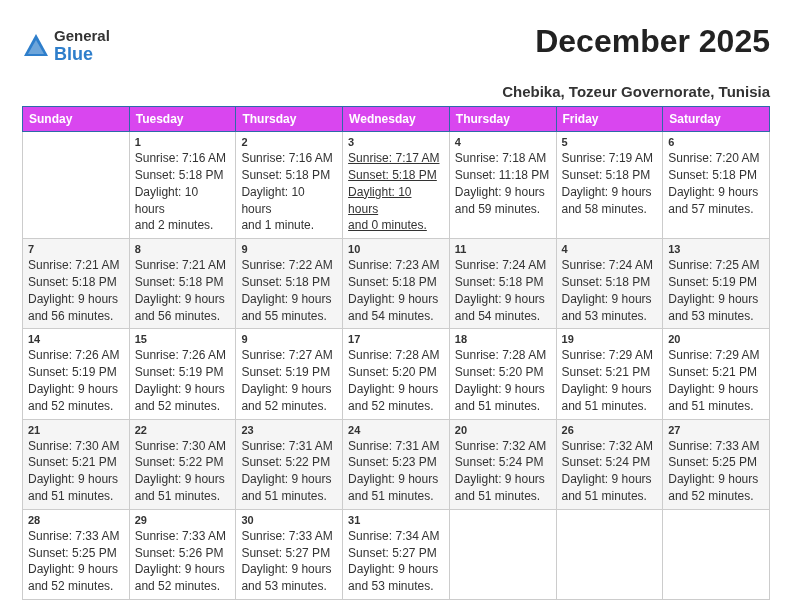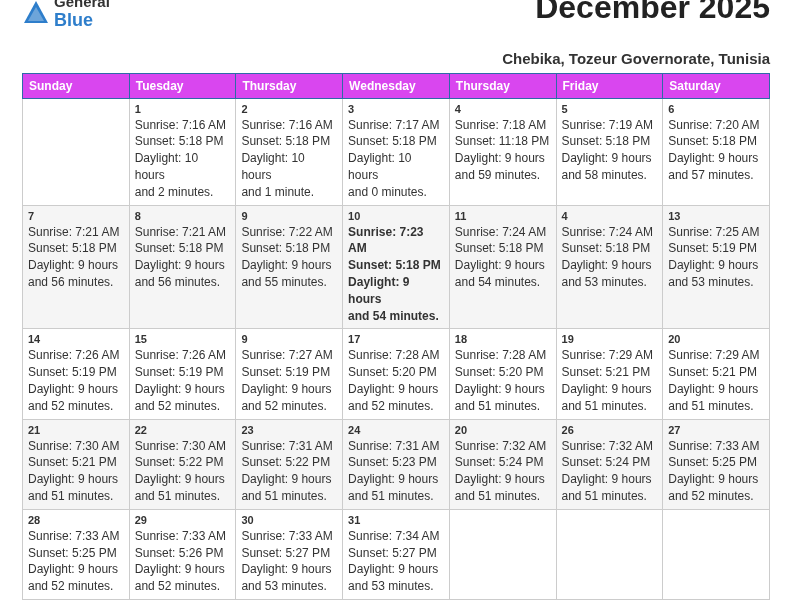--- a/index.html
+++ b/index.html
@@ -149,21 +149,21 @@
           </td>
           <td>
             <span class="day-number">2</span>
             <div class="day-info" style="white-space: pre-line;">Sunrise: 7:16 AM
 Sunset: 5:18 PM
 Daylight: 10 hours
 and 1 minute.</div>
           </td>
           <td>
             <span class="day-number">3</span>
-            <div class="day-info" style="white-space: pre-line;">Sunrise: 7:17 AM
+            <div class="day-info" style="white-space: pre-line; text-decoration: underline;">Sunrise: 7:17 AM
 Sunset: 5:18 PM
 Daylight: 10 hours
 and 0 minutes.</div>
           </td>
           <td>
             <span class="day-number">4</span>
             <div class="day-info" style="white-space: pre-line;">Sunrise: 7:18 AM
 Sunset: 11:18 PM
 Daylight: 9 hours
 and 59 minutes.</div>
@@ -200,21 +200,21 @@
           </td>
           <td>
             <span class="day-number">9</span>
             <div class="day-info" style="white-space: pre-line;">Sunrise: 7:22 AM
 Sunset: 5:18 PM
 Daylight: 9 hours
 and 55 minutes.</div>
           </td>
           <td>
             <span class="day-number">10</span>
-            <div class="day-info" style="white-space: pre-line; font-weight: bold;">Sunrise: 7:23 AM
+            <div class="day-info" style="white-space: pre-line;">Sunrise: 7:23 AM
 Sunset: 5:18 PM
 Daylight: 9 hours
 and 54 minutes.</div>
           </td>
           <td>
             <span class="day-number">11</span>
             <div class="day-info" style="white-space: pre-line;">Sunrise: 7:24 AM
 Sunset: 5:18 PM
 Daylight: 9 hours
 and 54 minutes.</div>

